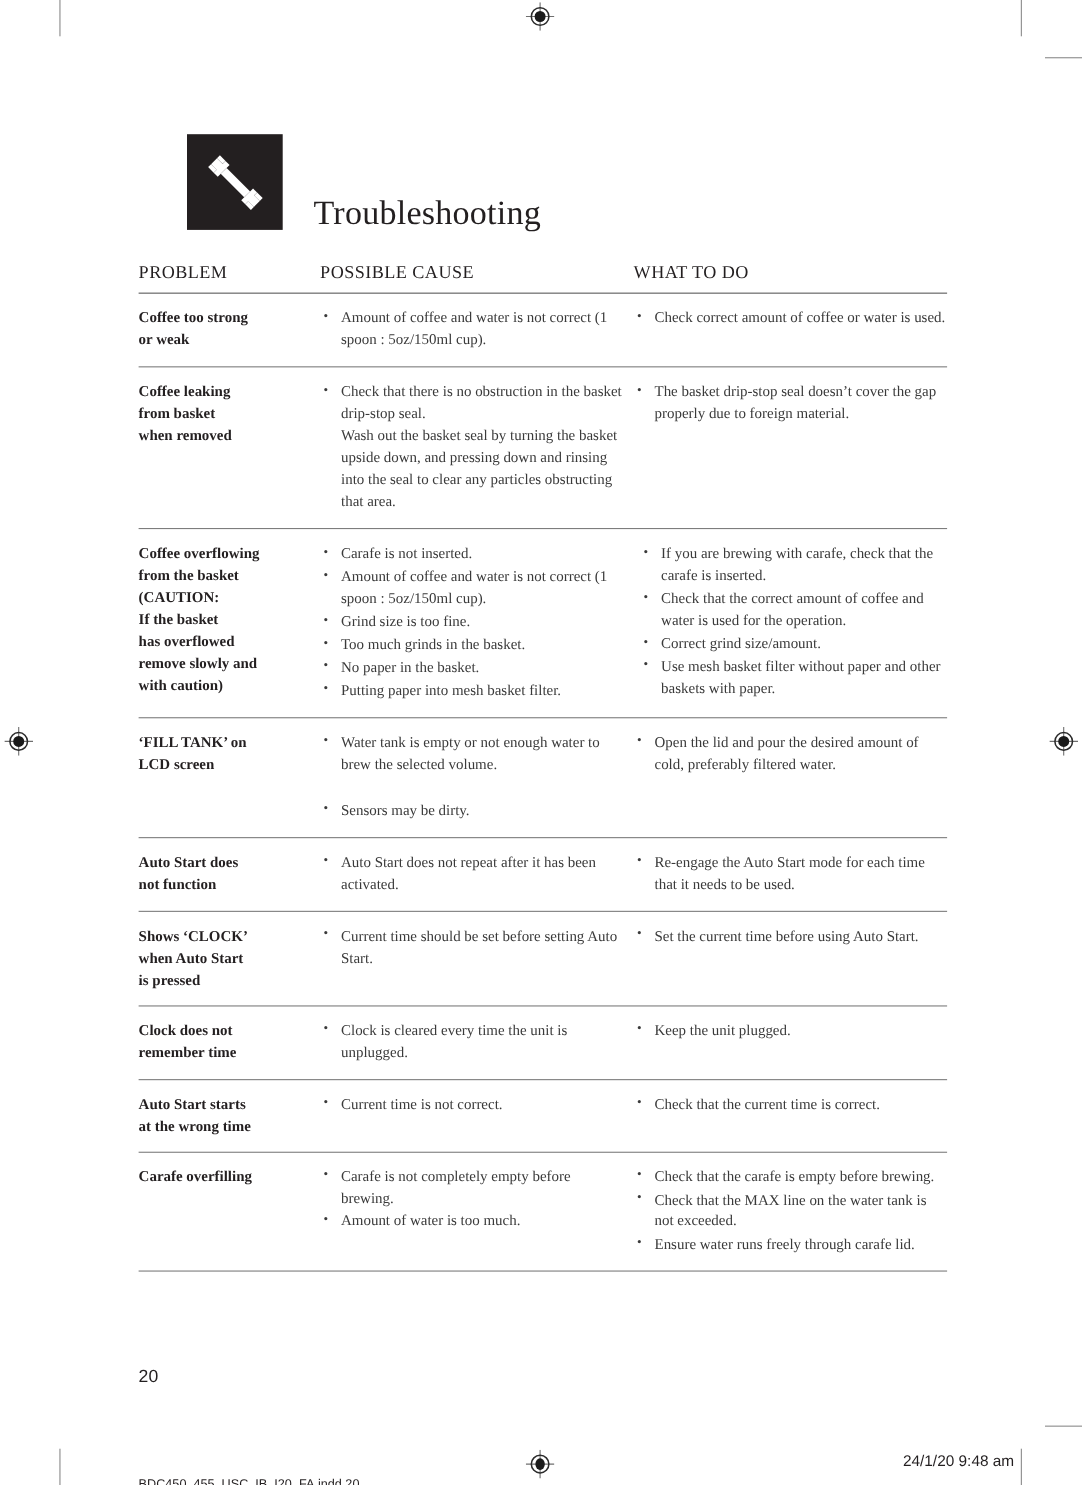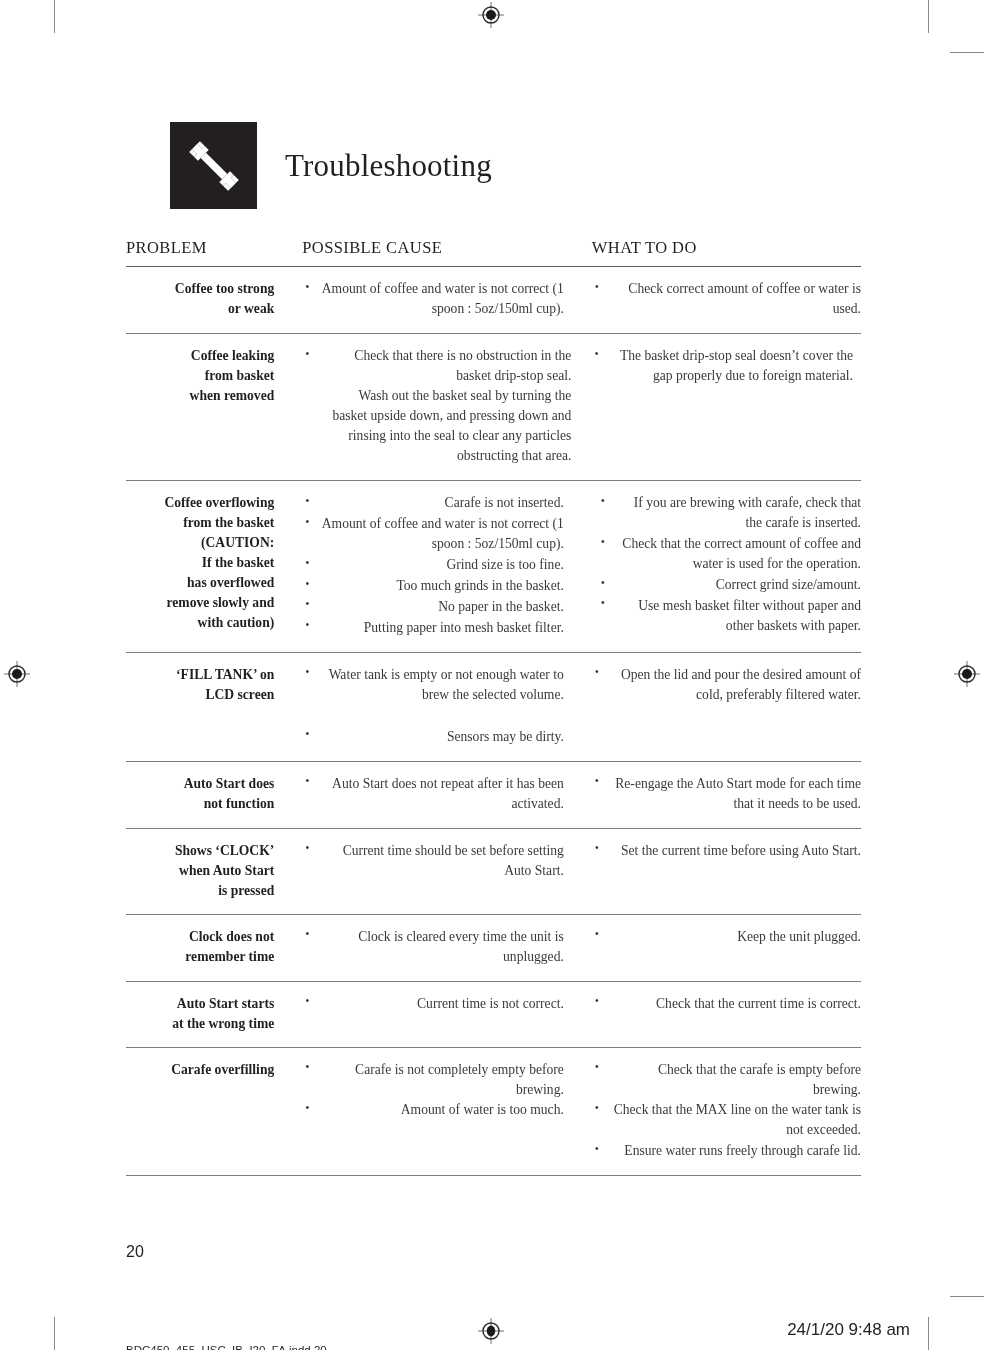--- a/index.html
+++ b/index.html
@@ -38,21 +38,21 @@
     top: 0;
     width: 984px;
     height: 1350px;
   }
 
   .title-block {
     position: absolute;
     left: 126px;
     top: 122px;
     display: flex;
-    align-items: center;
+    align-items: flex-end;
     padding-left: 44px;
   }
   .title-icon {
     width: 87px;
     height: 87px;
     background: #231f20;
     position: relative;
     flex: 0 0 auto;
   }
   .title-icon svg {
@@ -73,21 +73,20 @@
   
   .tbl {
     position: absolute;
     left: 126px;
     top: 238px;
     width: 735px;
   }
   .row {
     display: flex;
     align-items: flex-start;
-    gap: 20px;
   }
   .row > .cell { box-sizing: border-box; }
   .c1 { width: 165px; padding-right: 8px; }
   .c2 { width: 285px; padding-right: 8px; }
   .c3 { width: 285px; }
 
   .head-row {
     padding-bottom: 8px;
   }
   .head-row .cell {
@@ -99,21 +98,20 @@
   .rule {
     height: 1px;
     background: #7d7d7d;
     width: 100%;
   }
   .rule.strong { background: #5b5b5b; height: 1.4px; }
 
   .body-row {
     padding-top: 12px;
     padding-bottom: 13px;
-    text-align: right;
   }
 
   .prob {
     font-weight: bold;
     font-size: 13.6px;
     line-height: 1.47;
     color: #231f20;
   }
 
   ul.bl {
@@ -155,24 +153,24 @@
     left: 126px;
     top: 1320px;
     font-family: "Liberation Sans", "DejaVu Sans", sans-serif;
     font-size: 11.5px;
     color: #231f20;
     white-space: nowrap;
     margin-top: 24px;
   }
   .footer-right {
     position: absolute;
-    right: 74px;
+    right: 62px;
     top: 1320px;
     font-family: "Liberation Sans", "DejaVu Sans", sans-serif;
-    font-size: 17px;
+    font-size: 14px;
     color: #231f20;
     white-space: nowrap;
   }
 </style>
 </head>
 <body>
 
 <div class="cropmark v" style="left:54px; top:0; height:33px;"></div>
 <div class="cropmark v" style="left:928px; top:0; height:33px;"></div>
 <div class="cropmark h" style="left:950px; top:52px; width:34px;"></div>

